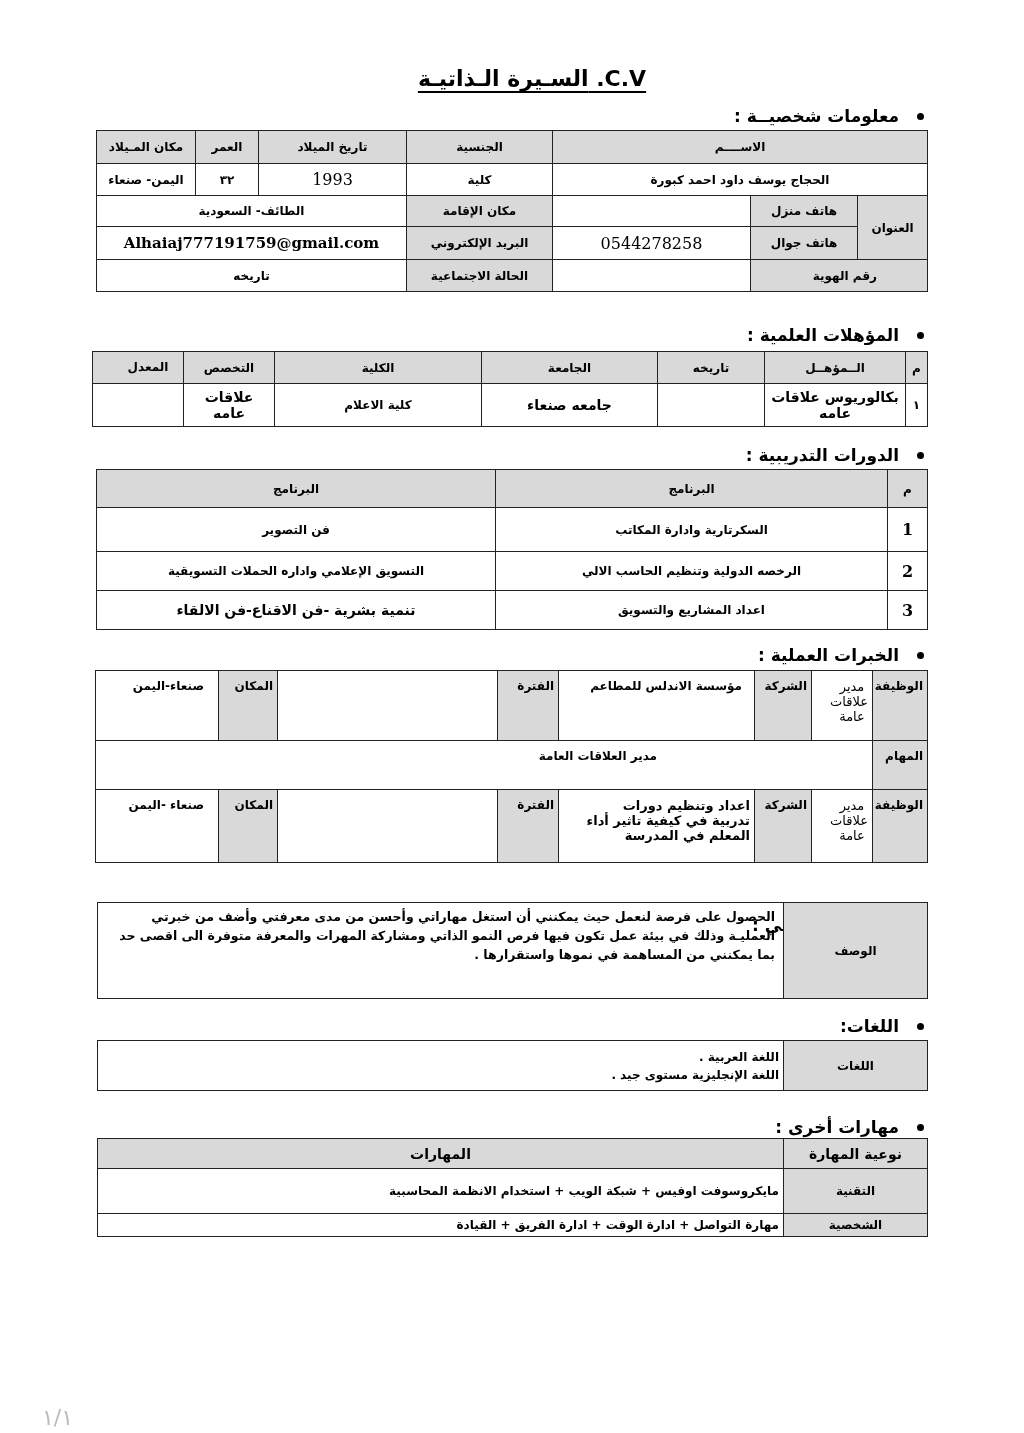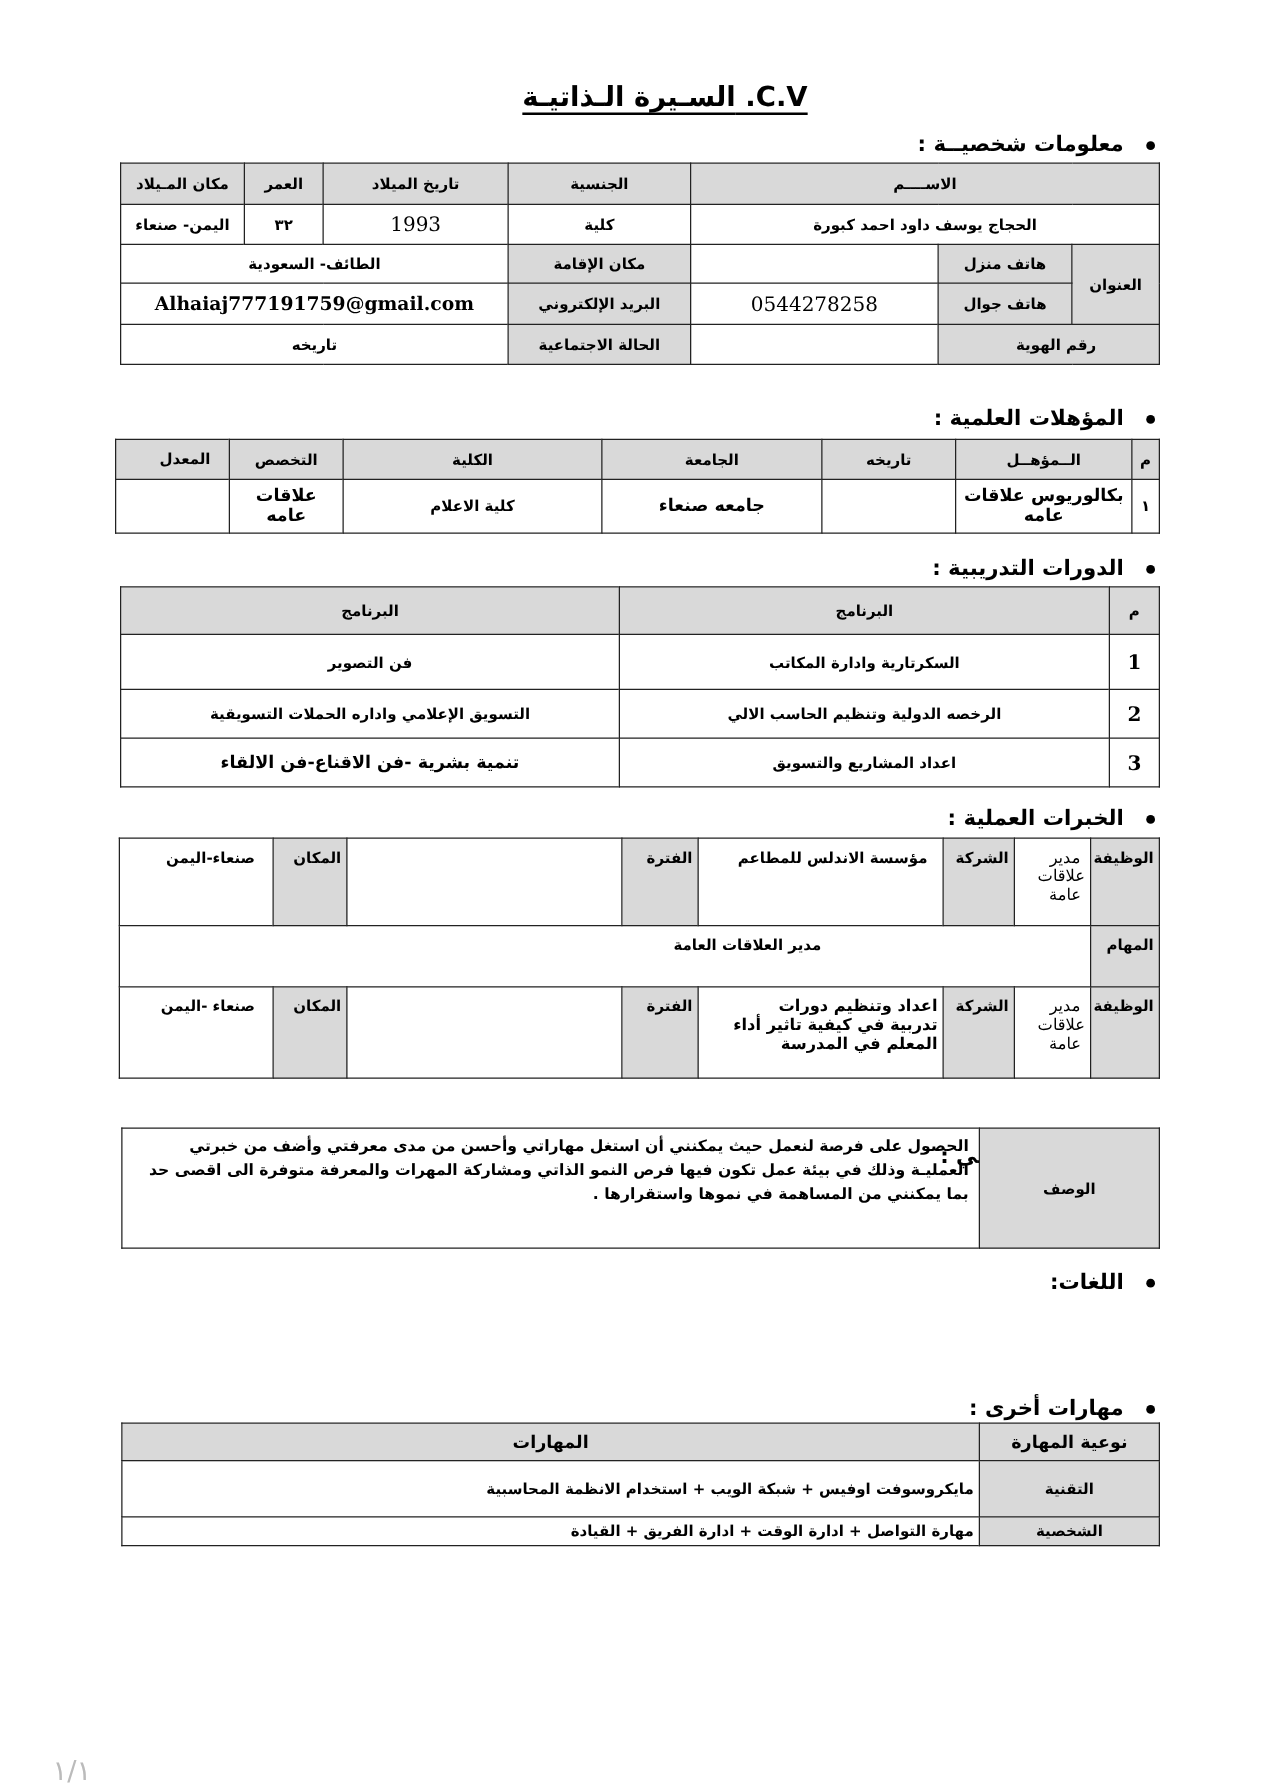--- a/index.html
+++ b/index.html
@@ -208,20 +208,35 @@
       <td class="g">الوصف</td>
       <td class="top right" style="font-size:12.5px;line-height:19px;padding:4px 8px;">الحصول على فرصة لنعمل حيث يمكنني أن استغل مهاراتي وأحسن من مدى معرفتي وأضف من خبرتي العمليـة وذلك في بيئة عمل تكون فيها فرص النمو الذاتي ومشاركة المهرات والمعرفة متوفرة الى اقصى حد بما يمكنني من المساهمة في نموها واستقرارها .</td>
     </tr>
   </tbody>
     </table>
 
   <div class="sec" style="top:1016px;">
     <span class="bullet"></span>
     <span>اللغات:</span>
   </div>
+  <table style="left:97px; top:1040px; width:830px;">
+    <colgroup>
+        <col style="width:144px">
+        <col style="width:686px">
+      </colgroup>
+    <tbody>
+        <tr style="height:50px;">
+      <td class="g">اللغات</td>
+      <td class="right" style="font-size:12px;line-height:18px;">
+        <div>اللغة العربية .</div>
+        <div>اللغة الإنجليزية مستوى جيد .</div>
+      </td>
+    </tr>
+  </tbody>
+    </table>
 
   <div class="sec" style="top:1117px;">
     <span class="bullet"></span>
     <span>مهارات أخرى :</span>
   </div>
   <table style="left:97px; top:1138px; width:830px;">
     <colgroup>
         <col style="width:144px">
         <col style="width:686px">
       </colgroup>

